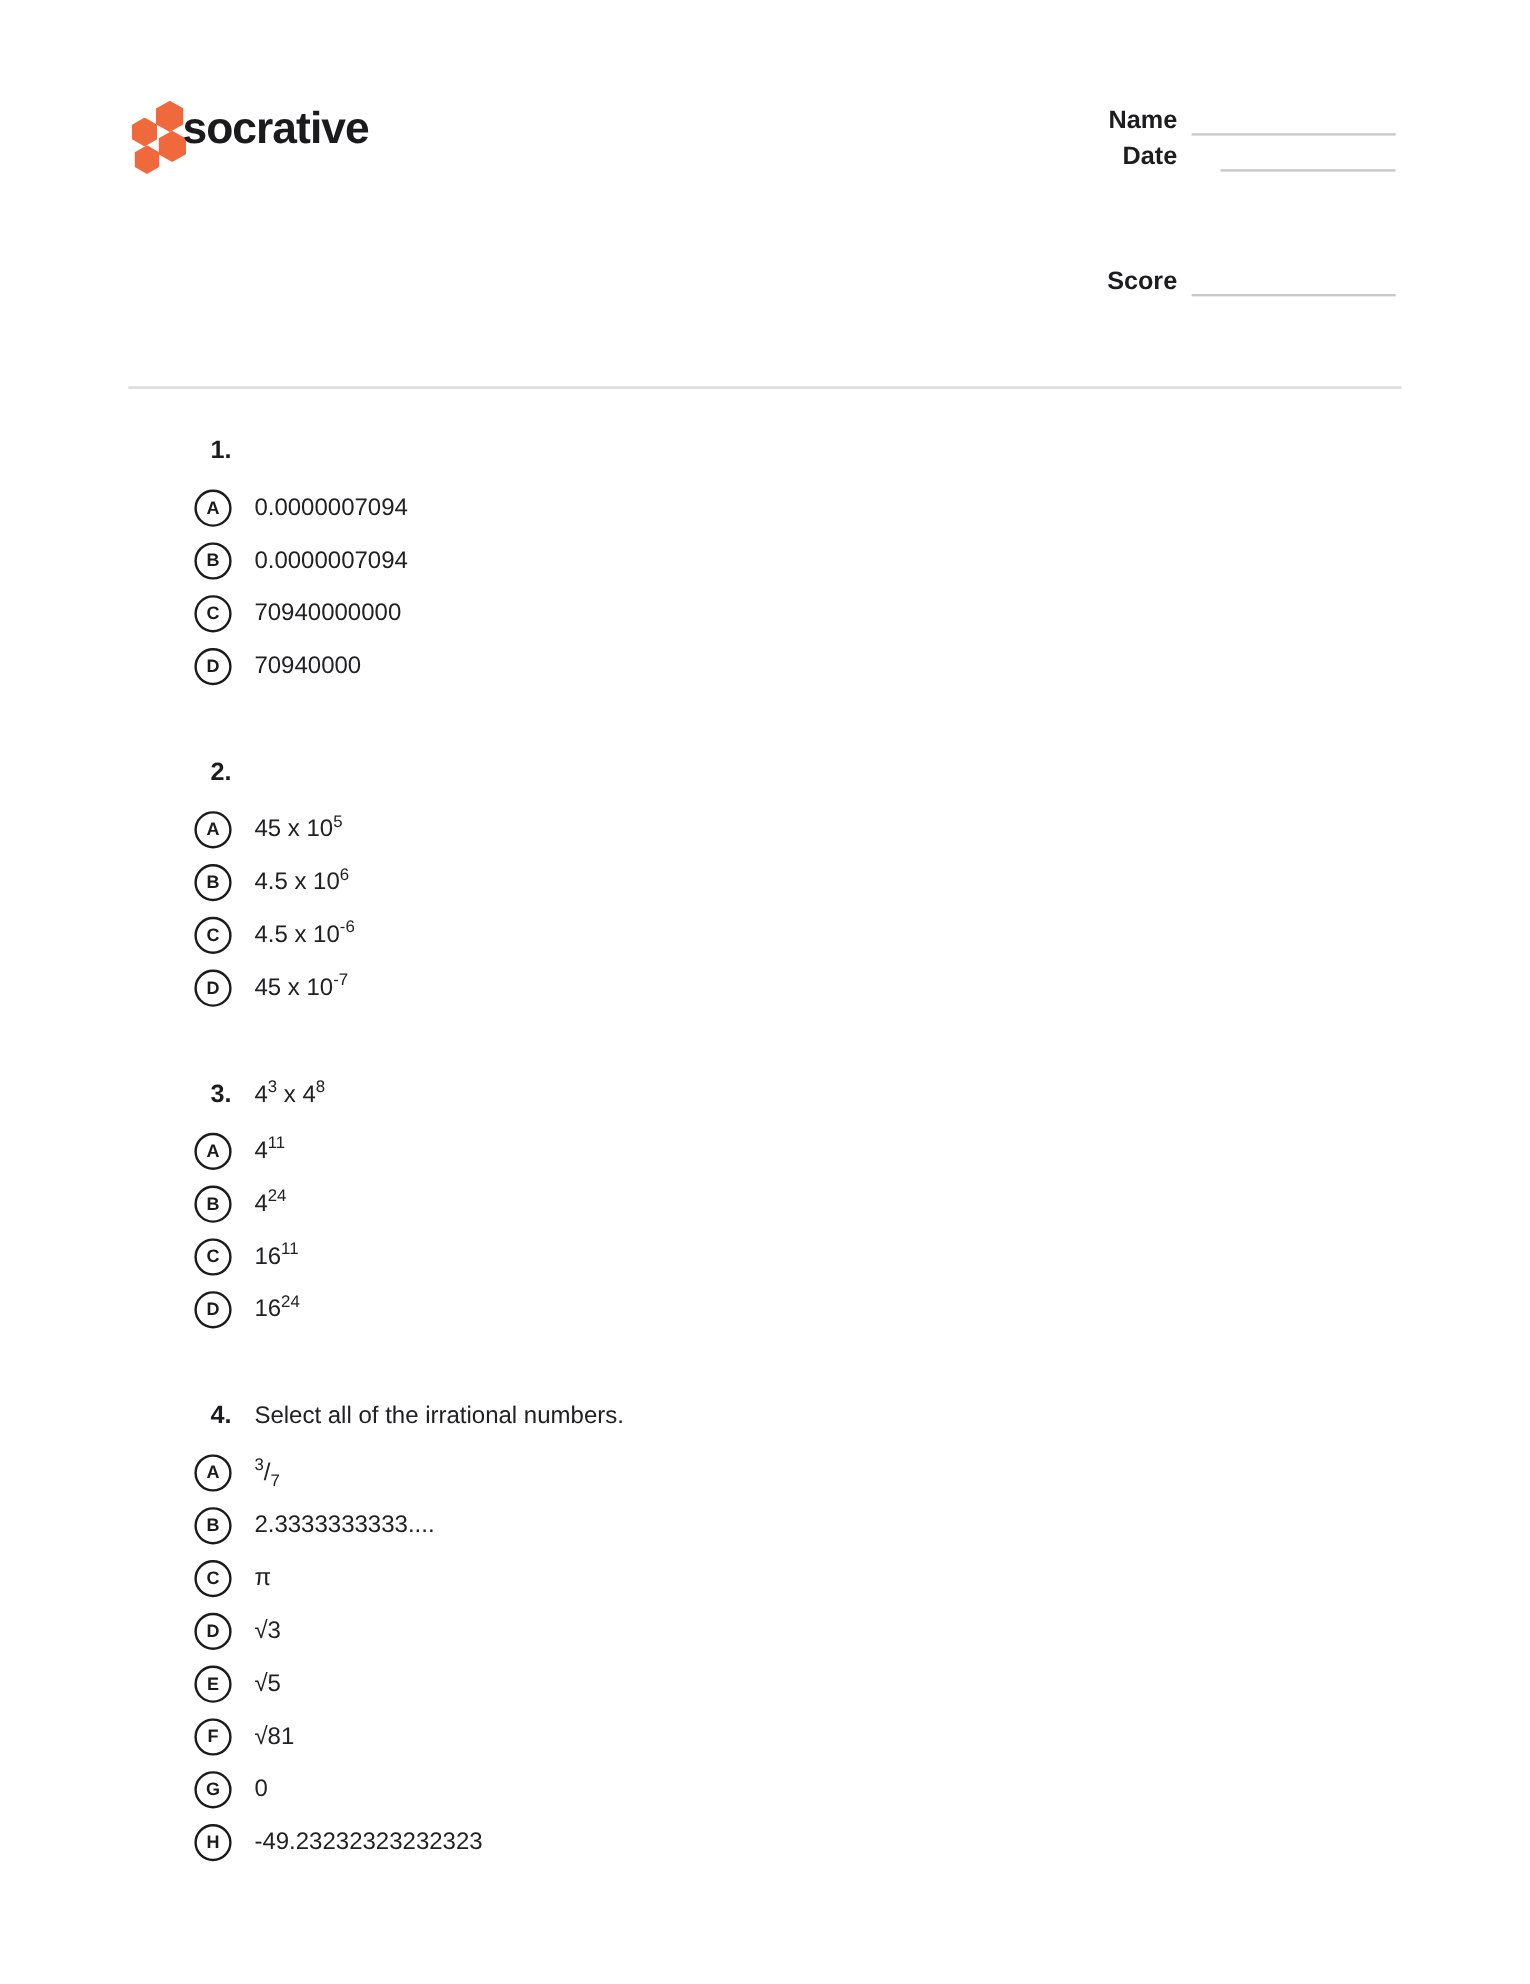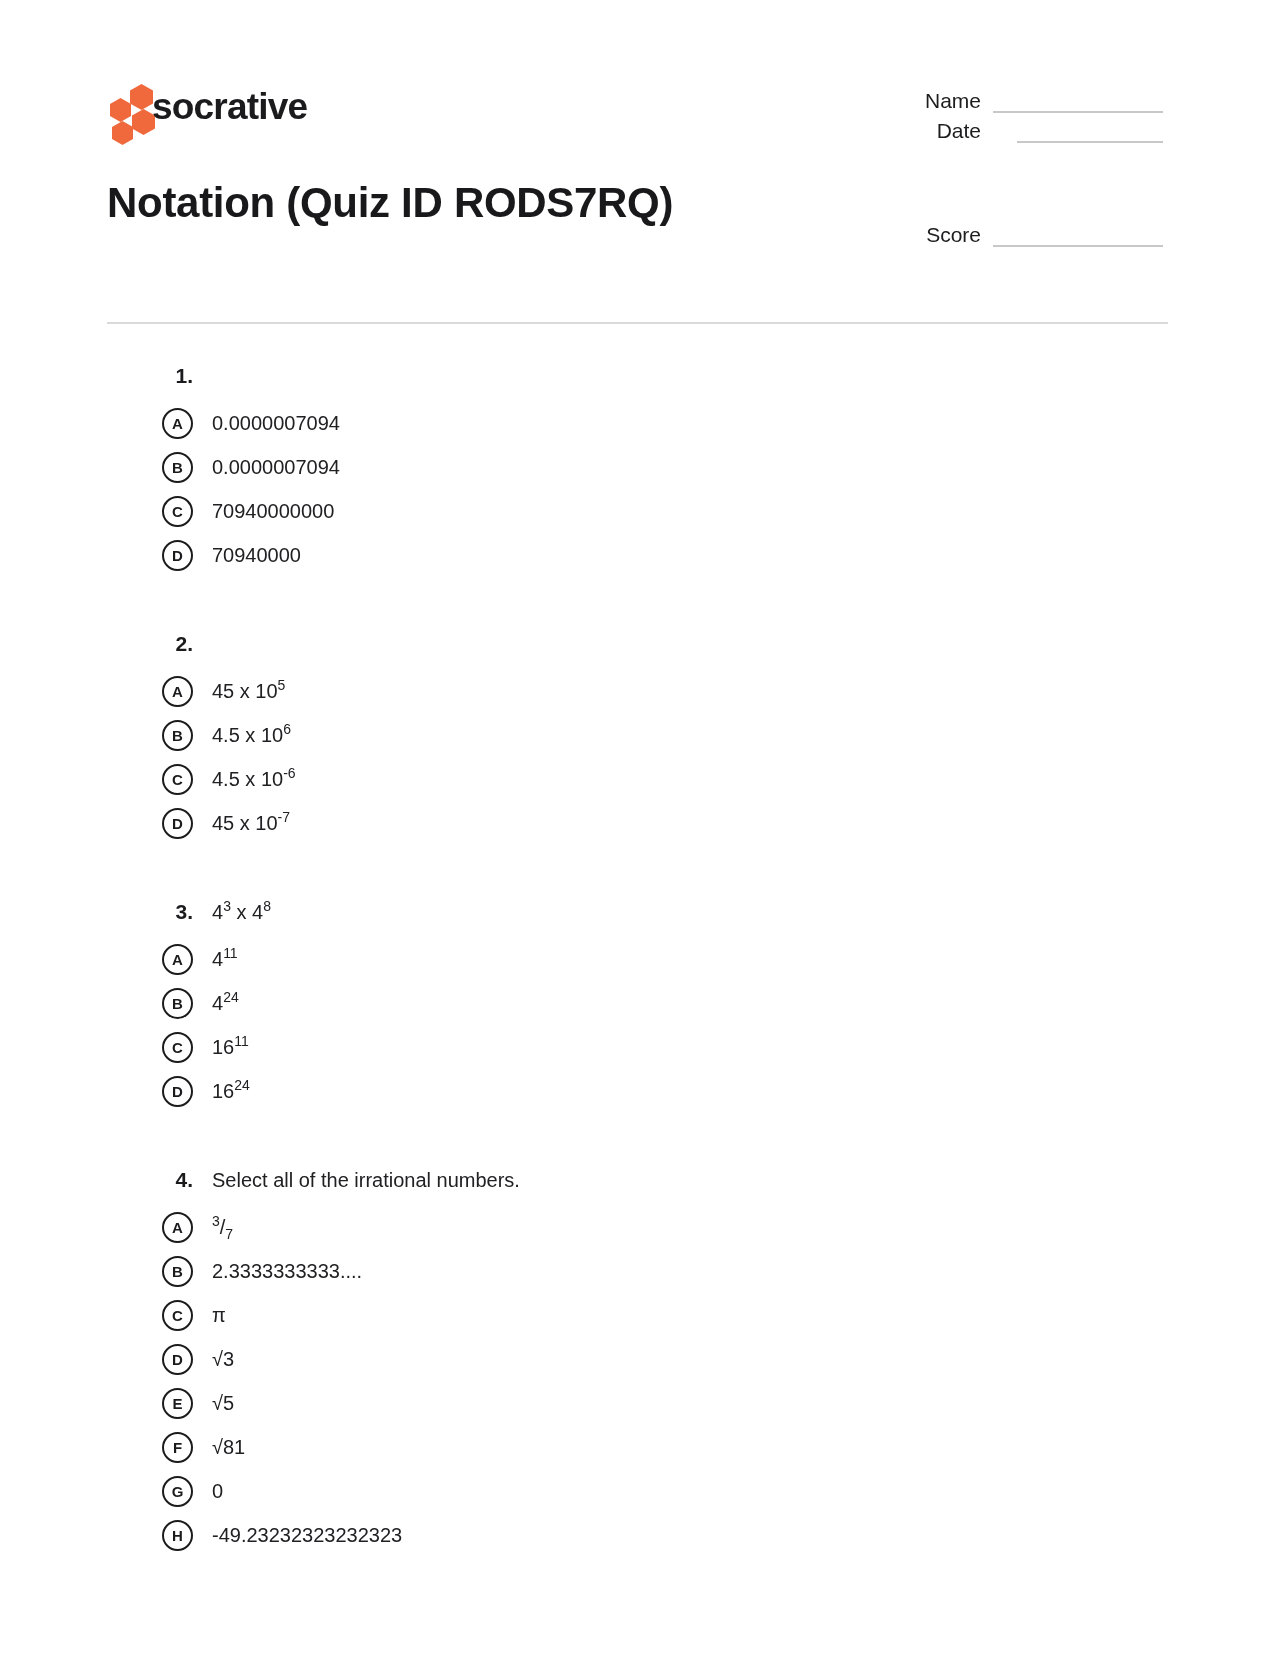--- a/index.html
+++ b/index.html
@@ -52,20 +52,21 @@
   }
   .name-row  { top: 74px; }
   .date-row  { top: 104px; gap: 24px; }
   .score-row { top: 208px; }
   .field-label {
     width: 151px;
     text-align: right;
     font-size: 21px;
     line-height: 24px;
     color: #1d1d1f;
+    font-weight: bold;
   }
   .field-line {
     flex: 1;
     margin-left: 12px;
     height: 24px;
     border-bottom: 2px solid #c8c8c8;
   }
 
   
   .title {
@@ -168,21 +169,20 @@
   <div class="field-row date-row">
     <span class="field-label">Date</span>
     <span class="field-line"></span>
   </div>
   <div class="field-row score-row">
     <span class="field-label">Score</span>
     <span class="field-line"></span>
   </div>
 
   <h1 class="title">
-    <span>Notation (Quiz ID RODS7RQ)</span>
   </h1>
 
   <div class="divider"></div>
 
   <main class="questions">
       <section class="question">
     <div class="q-header">
       <span class="q-num">1.</span>
     </div>
     <div class="options">

